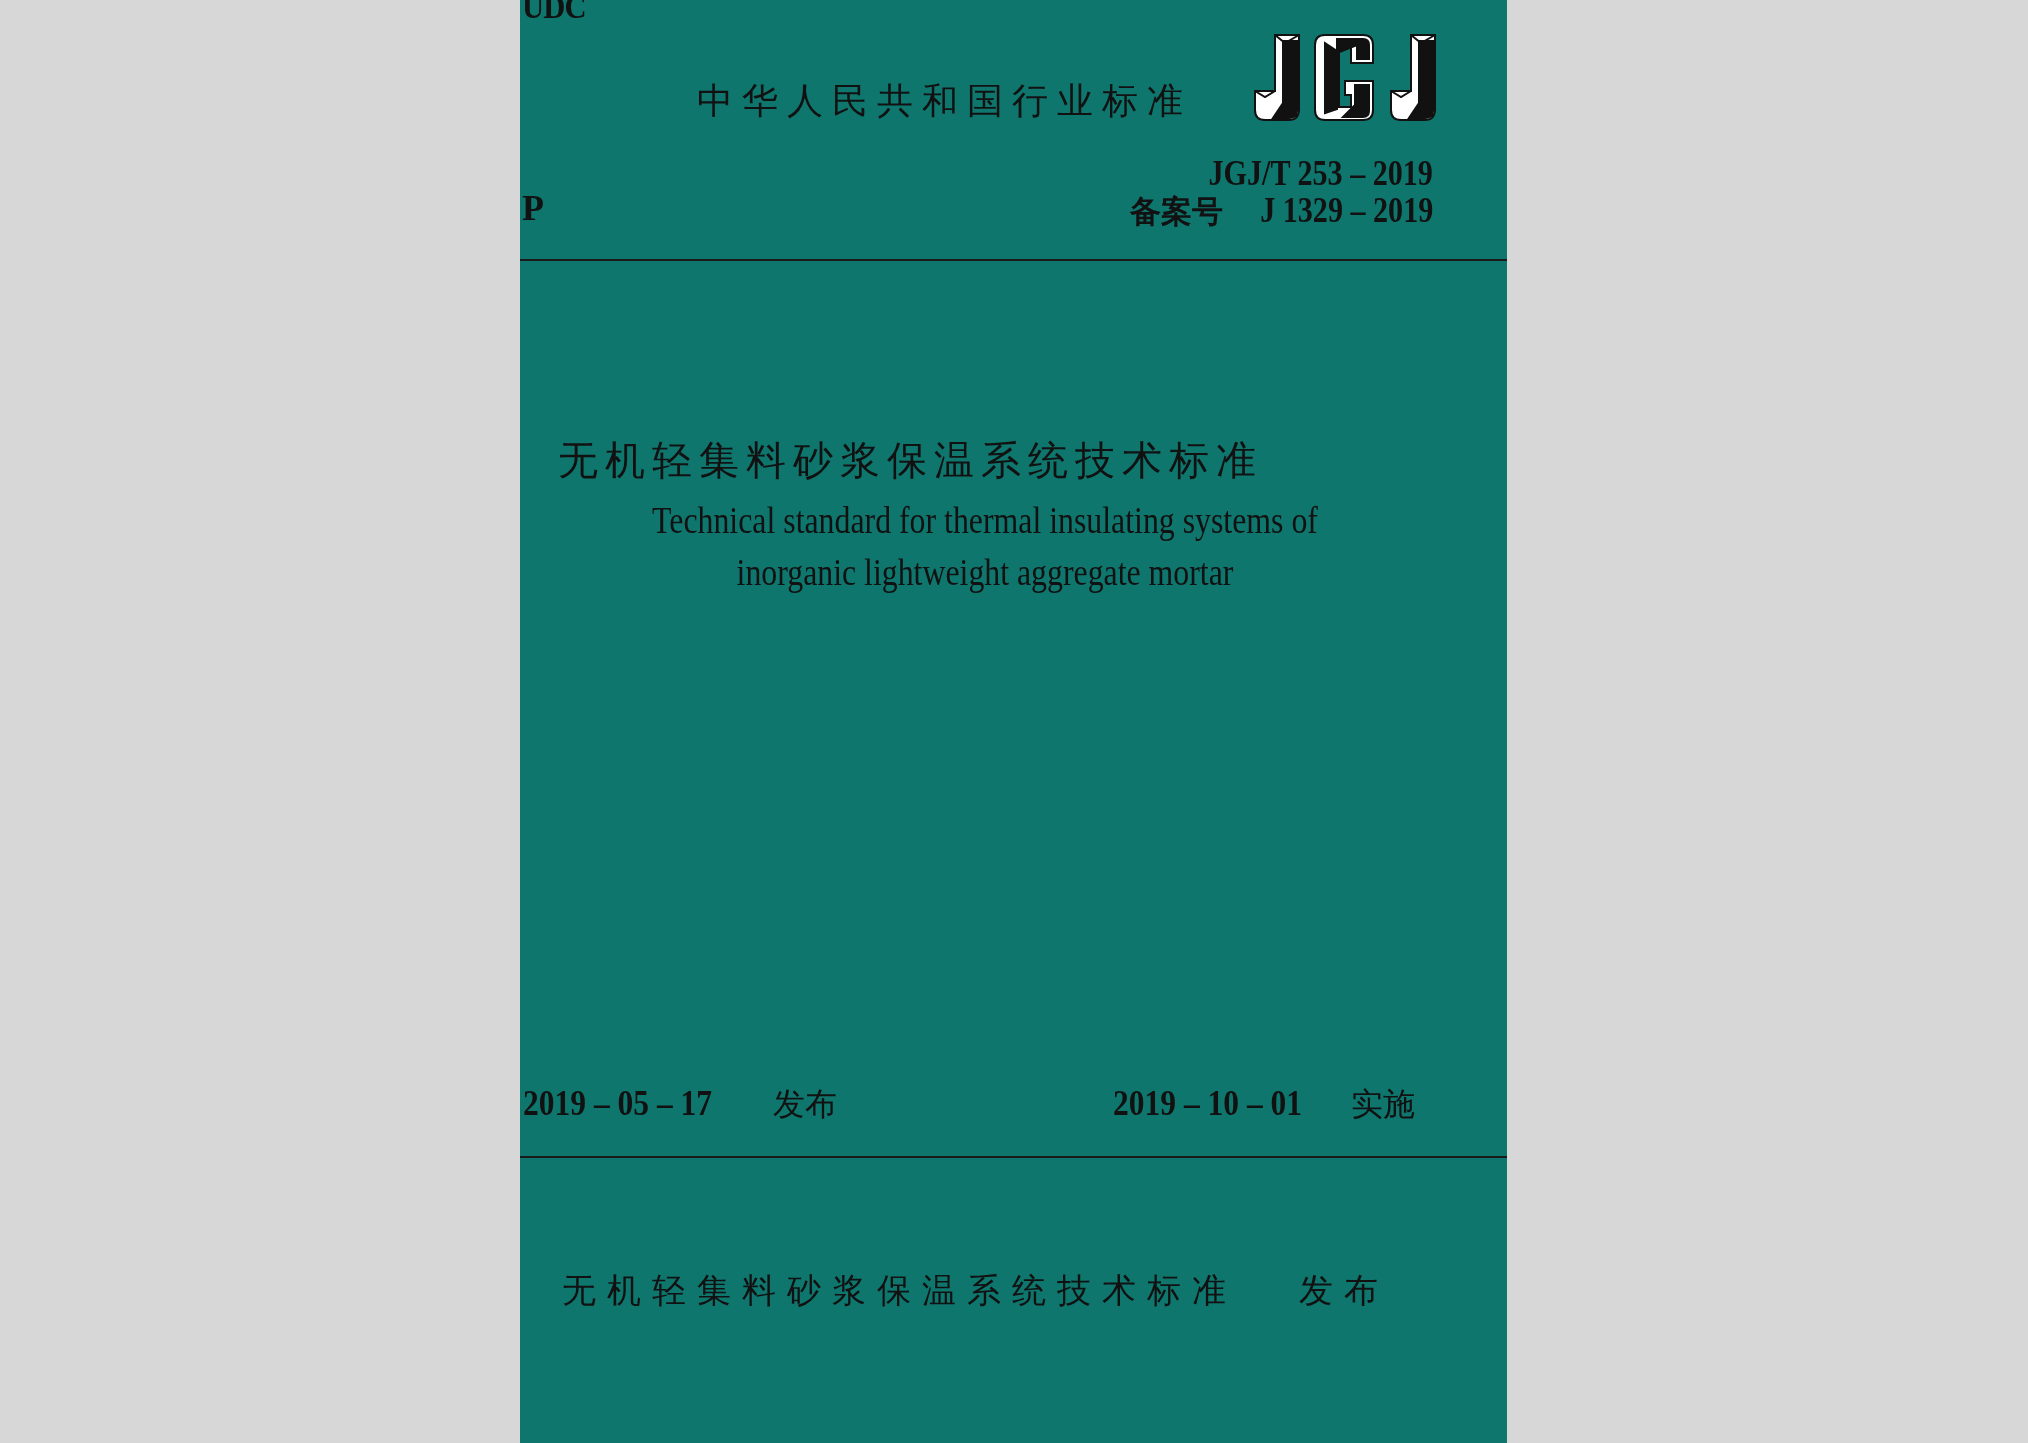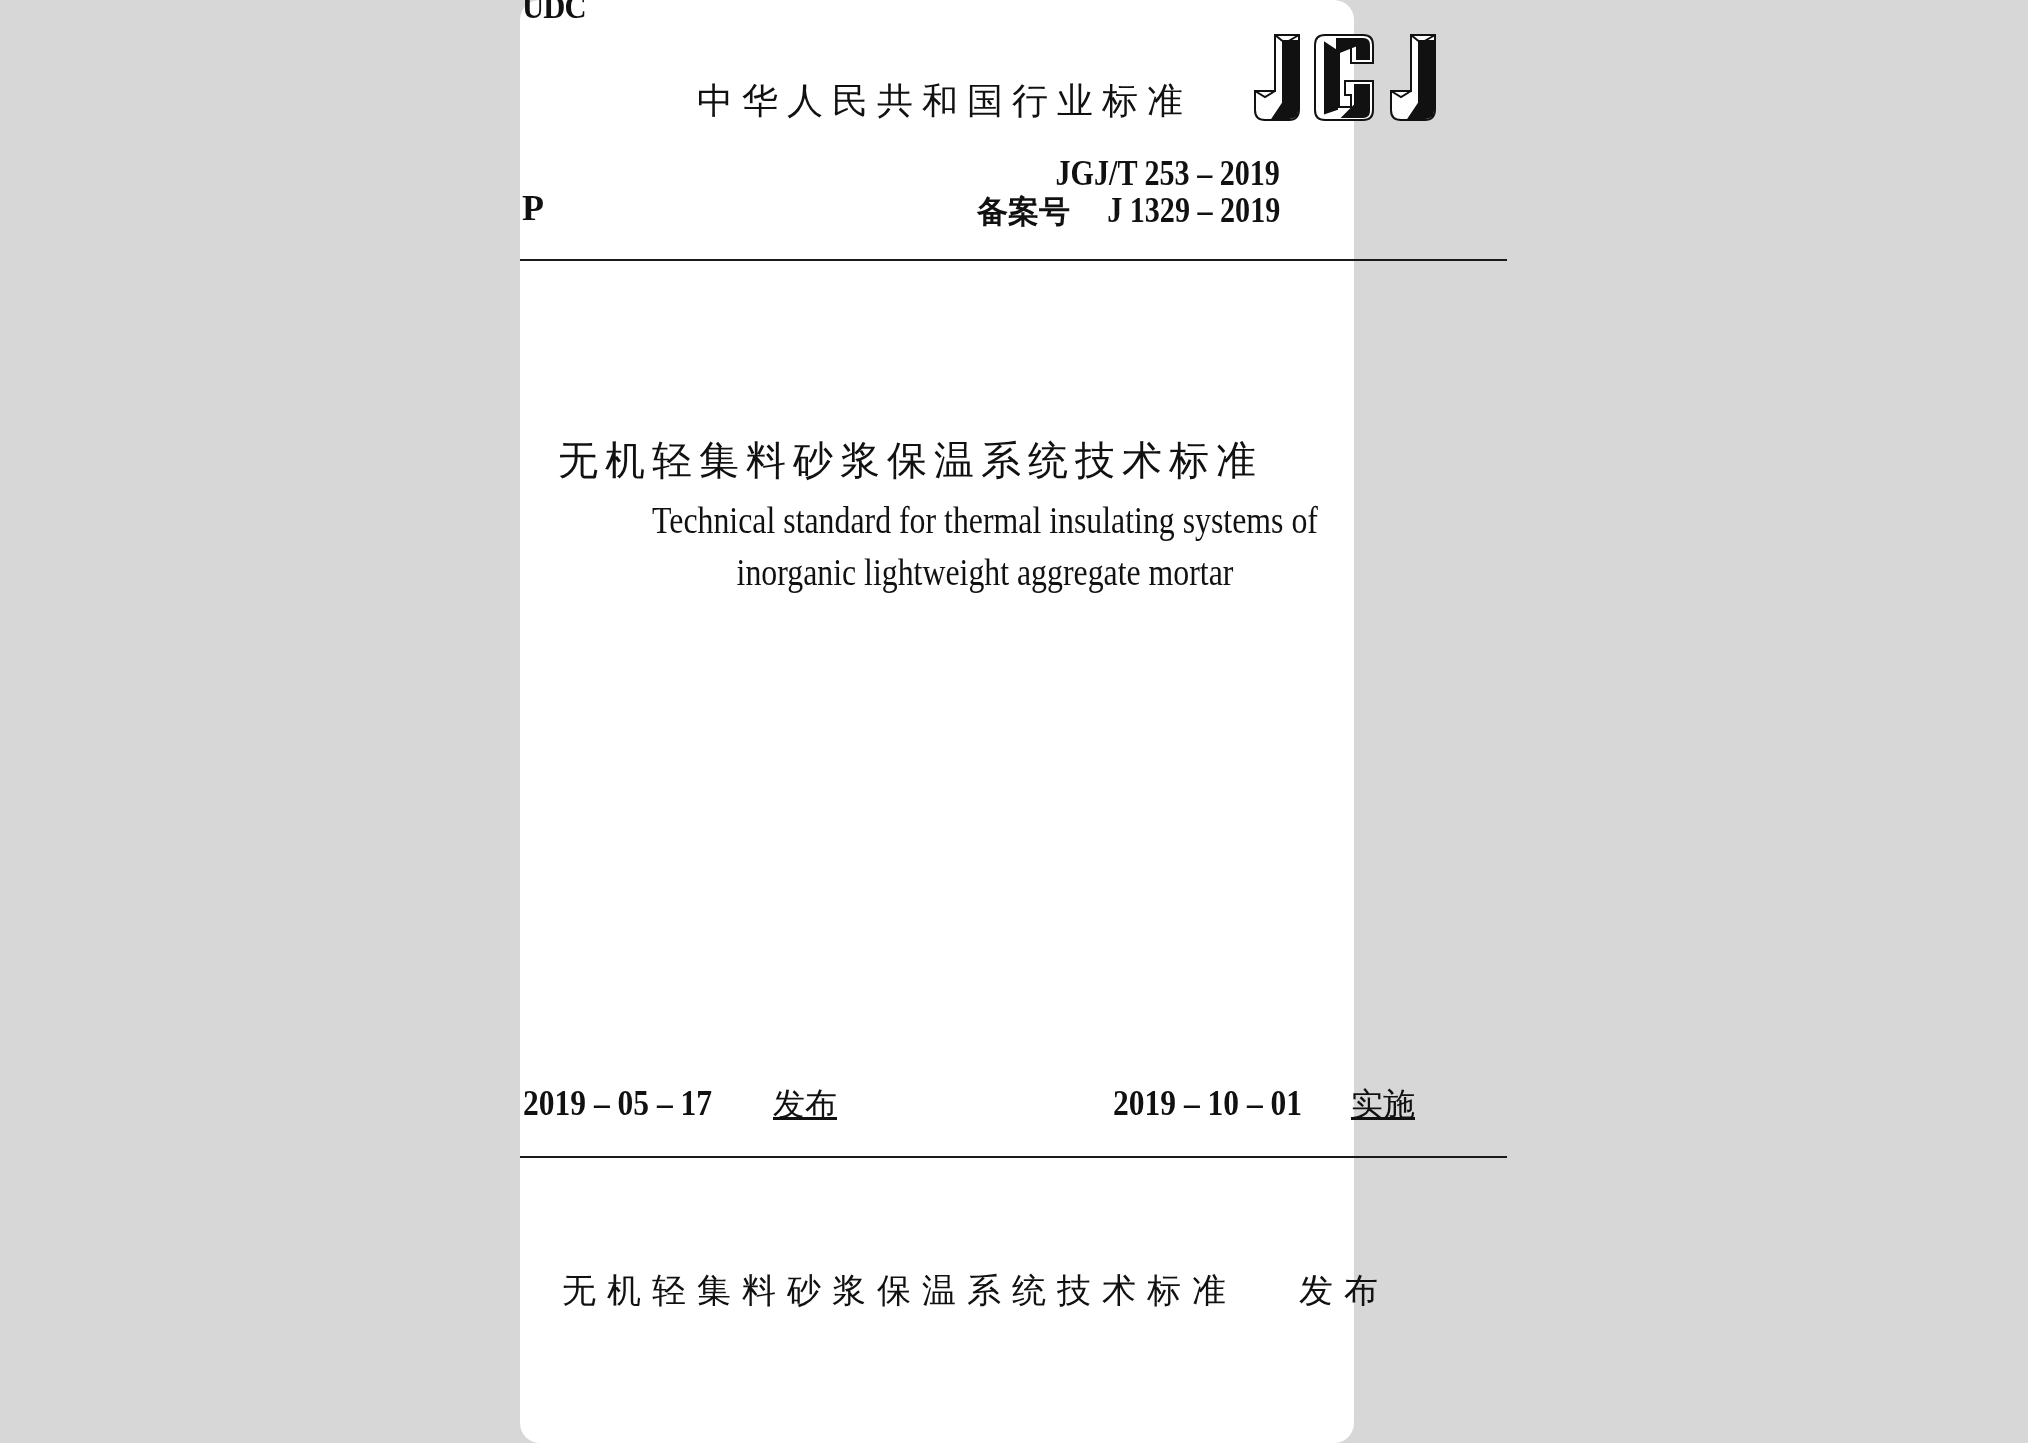--- a/index.html
+++ b/index.html
@@ -4,23 +4,22 @@
 <style>
   html, body { margin: 0; padding: 0; }
   body {
     width: 2028px; height: 1443px;
     background: #d7d7d7;
     position: relative; overflow: hidden;
     font-family: "DejaVu Serif", serif;
   }
   .page {
     position: absolute; left: 520px; top: 0;
-    width: 834px; height: 1443px;
-    background: #ffffff;
-    border-radius: 20px;
+    width: 987px; height: 1443px;
+    background: #0f766e;
   }
   .abs { position: absolute; white-space: nowrap; color: #111; }
   .serif-bold { font-family: "Liberation Serif", serif; font-weight: bold; }
   .serif { font-family: "Liberation Serif", serif; }
   .cjk-sans { font-family: "DejaVu Sans", sans-serif; }
   .cjk-serif { font-family: "DejaVu Serif", serif; }
 
   .udc { left: 2px; top: -10px; font-size: 34px; line-height: 34px; letter-spacing: -1px; transform: scaleX(0.9); transform-origin: left; }
   .pcode { left: 2px; top: 190px; font-size: 36px; line-height: 36px; }
 
@@ -35,21 +34,21 @@
 
   .rule { position: absolute; left: 0; width: 987px; height: 2px; background: #1a1a1a; }
   .rule.top { top: 259px; }
   .rule.bottom { top: 1156px; }
 
   .title-cn { left: 38px; top: 430px; font-size: 40px; line-height: 60px; letter-spacing: 7px; }
   .title-en { left: 0; width: 930px; text-align: center; font-size: 37px; line-height: 44px; transform: scaleX(0.86); transform-origin: center; }
   .title-en.l1 { top: 499px; }
   .title-en.l2 { top: 551px; }
 
-  .date { top: 1086px; font-size: 35px; line-height: 36px; text-decoration: underline; }
+  .date { top: 1086px; font-size: 35px; line-height: 36px; }
   .date .d { display:inline-block; transform: scaleX(0.9); transform-origin: left; }
   .date .w { font-family: "DejaVu Sans", sans-serif; font-weight: normal; font-size: 32px; margin-left: 40px; }
   .date.pub { left: 3px; }
   .date.eff { left: 593px; text-align: right; }
   .date.eff .w { margin-left: 28px; }
 
   .publisher { left: 42px; top: 1270px; font-size: 34px; line-height: 40px; letter-spacing: 11px; }
   .publisher .act { margin-left: 62px; }
 </style>
 </head>

